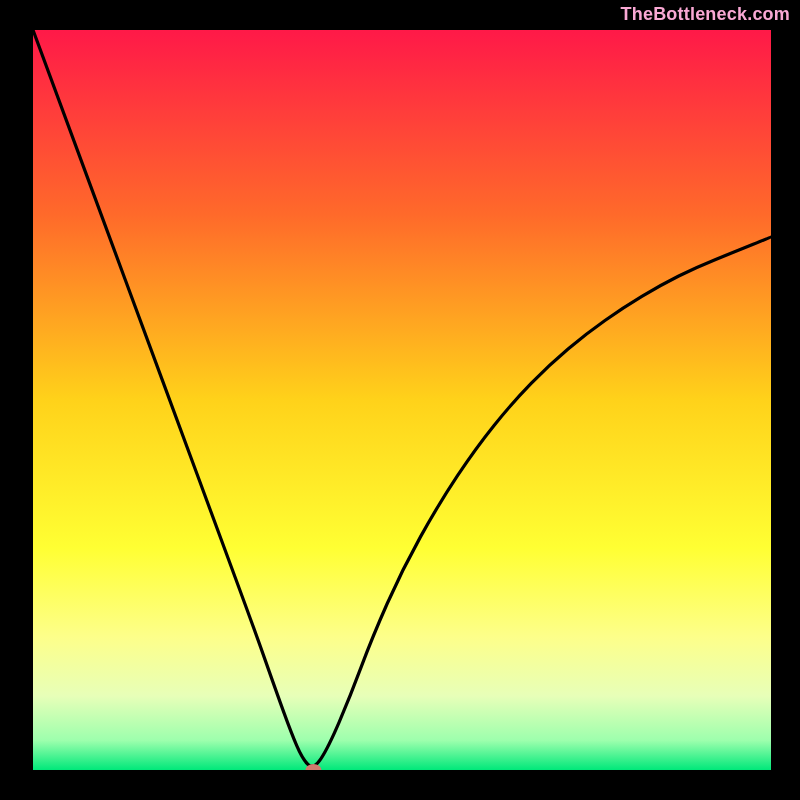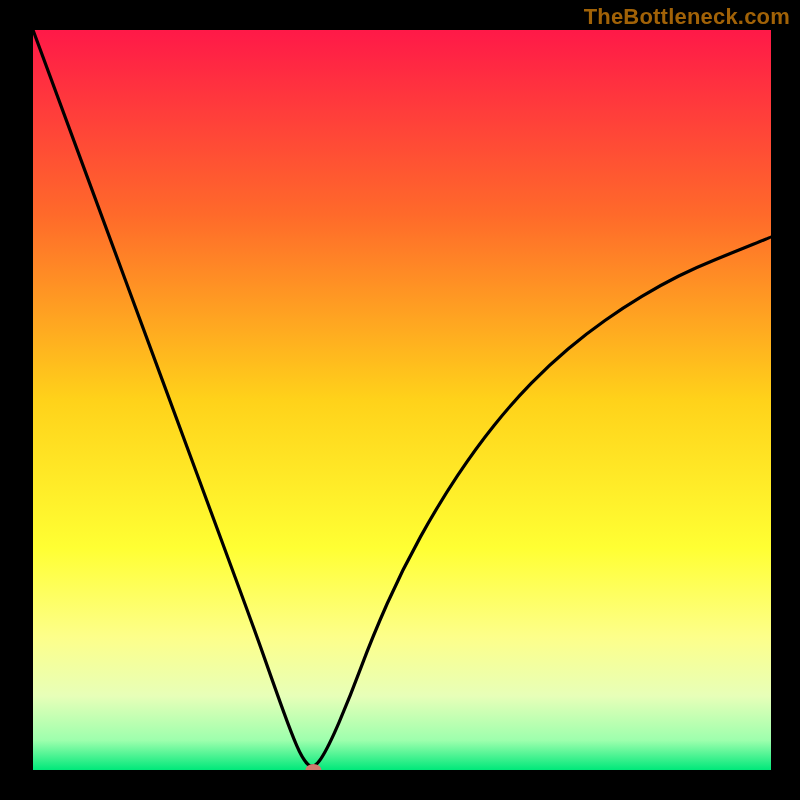--- a/index.html
+++ b/index.html
@@ -16,22 +16,22 @@
     top: 0;
     left: 0;
     width: 800px;
     height: 800px;
     background: #000;
   }
   .watermark {
     position: absolute;
     top: 4px;
     right: 10px;
-    color: #a16207;
-    font-size: 22px;
+    color: #f9a8d4;
+    font-size: 18px;
     font-weight: 600;
     letter-spacing: 0.2px;
     font-family: Arial, Helvetica, sans-serif;
   }
   svg {
     position: absolute;
     top: 0;
     left: 0;
   }
 </style>

